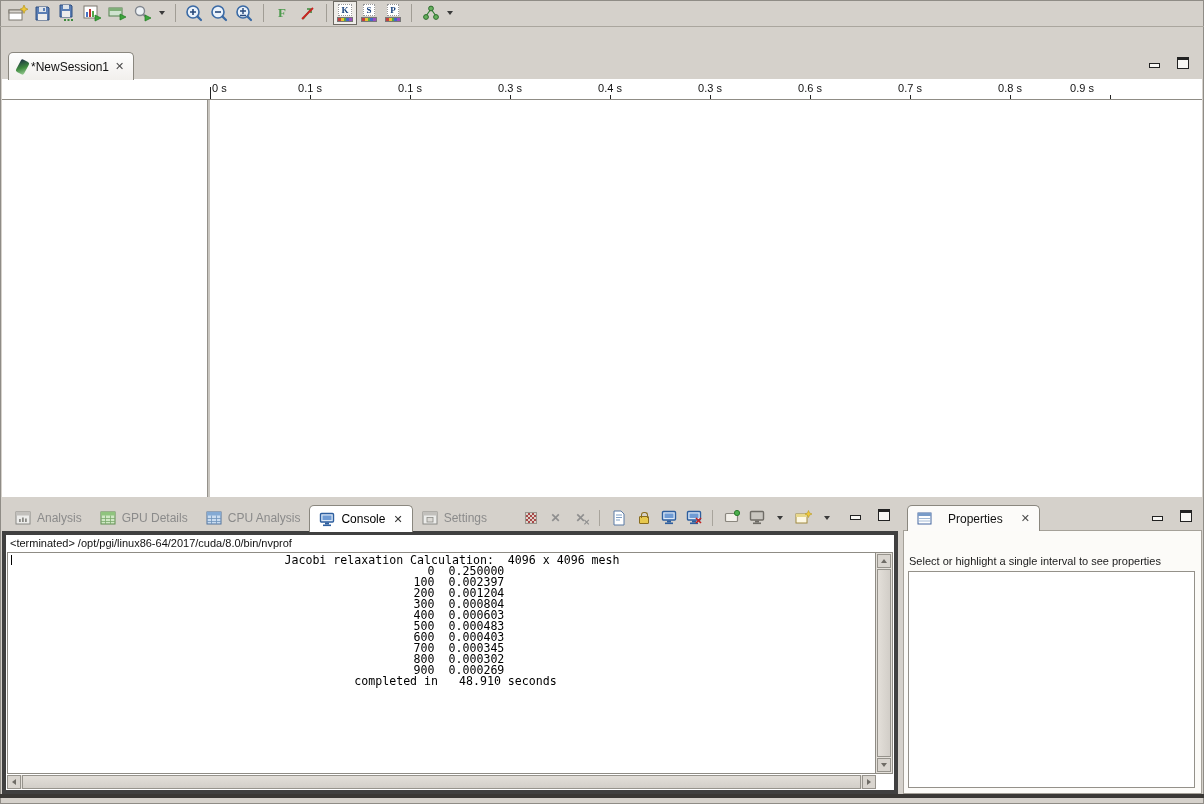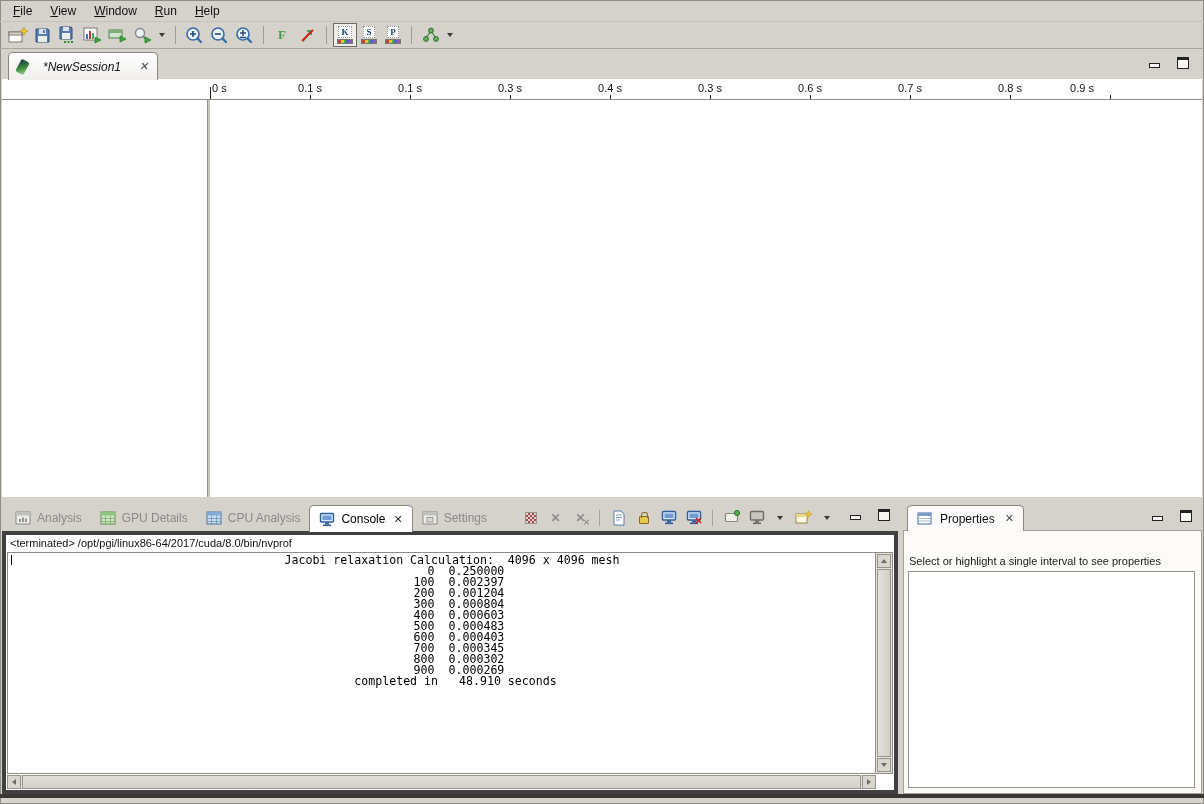--- a/index.html
+++ b/index.html
@@ -27,22 +27,22 @@
           justify-content:center; border:1px solid transparent; }
   .cbtn.pressed { border:1px solid #6c6962; background:#efede9; }
   .cletter { font:bold 9px "Liberation Serif", serif; color:#16407c; line-height:10px;
              border:1px dotted #999; background:#fff; padding:0 2px; }
   .cstrip { width:16px; height:5px; margin-top:1px; border:1px solid #777;
             background:linear-gradient(90deg,#c44040 0 20%,#e8c030 20% 40%,#52a84a 40% 60%,#4468c8 60% 80%,#9a4ec0 80% 100%); }
 
   
   .tabstrip { position:absolute; left:0; top:50px; right:0; height:29px; }
   .etab { position:absolute; left:8px; top:2px; height:28px; display:flex; align-items:center;
-          gap:16px; padding:0 9px; background:linear-gradient(#fefefe,#f1efec);
-          border:1px solid #8a877f; border-bottom:none; border-radius:5px 5px 0 0; z-index:3;font-style:italic; }
+          gap:4px; padding:0 9px; background:linear-gradient(#fefefe,#f1efec);
+          border:1px solid #8a877f; border-bottom:none; border-radius:5px 5px 0 0; z-index:3; }
   .closex { font-size:11px; color:#4a4a4a; padding-left:2px; cursor:default; }
   .session-glyph { width:9px; height:14px; border-radius:2px; transform:rotate(28deg);
                    background:linear-gradient(135deg,#1c2e44 0%,#3f8a3f 55%,#9fd09a 100%); }
 
   .mm { display:flex; gap:17px; align-items:center; }
   .mm-min { width:11px; height:5px; border:1px solid #222; background:#f8f7f4; margin-top:5px; }
   .mm-max { width:12px; height:12px; border:1px solid #222; border-top-width:3px; background:#f8f7f4; }
   .editor-mm { position:absolute; right:15px; top:57px; }
 
   
@@ -105,44 +105,37 @@
                          position:absolute; right:-1px; bottom:-1px; }
   .lock { width:10px; height:8px; background:#e7c84e; border:1px solid #8a6d1e;
           border-radius:1px; position:relative; margin-top:5px; }
   .lock::before { content:""; position:absolute; left:1px; top:-5px; width:5px; height:5px;
                   border:1.5px solid #8a6d1e; border-bottom:none; border-radius:3px 3px 0 0; }
   .panel-mm { position:absolute; right:8px; top:4px; }
 
   
   .props-panel { position:absolute; left:903px; top:505px; width:299px; height:289px; }
   .ptabbar { position:relative; height:25px; display:flex; align-items:center; padding-left:4px; }
-  .ptab { display:flex; align-items:center; gap:8px; height:26px; padding:0 9px; background:#fcfbf9;
+  .ptab { display:flex; align-items:center; gap:16px; height:26px; padding:0 9px; background:#fcfbf9;
           border:1px solid #8a877f; border-bottom:none; border-radius:5px 5px 0 0;
           margin-bottom:-1px; position:relative; z-index:2; }
   .pcontent { position:absolute; left:0; right:0; top:25px; bottom:0; background:#fcfbf8;
               border:1px solid #a5a199; }
   .hint { position:absolute; left:5px; top:24px; right:14px; font-size:11px; color:#1a1a1a; }
   .pbox { position:absolute; left:4px; right:6px; top:40px; bottom:5px; background:#fff;
           border:1px solid #94918a; }
   .props-mm { position:absolute; right:10px; top:5px; }
 
   .bottom-band { position:absolute; left:0; top:794px; width:1204px; height:4px; background:#3a3835; }
 </style>
 </head>
 <body>
 
 <div class="window">
 
-  <div class="menubar">
-    <span class="menu-item"><u>F</u>ile</span>
-    <span class="menu-item"><u>V</u>iew</span>
-    <span class="menu-item"><u>W</u>indow</span>
-    <span class="menu-item"><u>R</u>un</span>
-    <span class="menu-item"><u>H</u>elp</span>
-  </div>
 
   <div class="toolbar">
     <span class="tbtn">
       <svg width="20" height="17" viewBox="0 0 20 17">
         <rect x="1" y="5" width="13" height="10" fill="#fff" stroke="#7d7970"></rect>
         <rect x="1" y="5" width="13" height="3" fill="#d8d4cd" stroke="#7d7970"></rect>
         <path d="M16 0 l1.2 3 L20 4.2 l-2.8 1.2 L16 8.4 l-1.2-3 L12 4.2 l2.8-1.2 Z" fill="#f0c838" stroke="#b89a20" stroke-width="0.7"></path>
       </svg>
     </span>
     <span class="tbtn">

